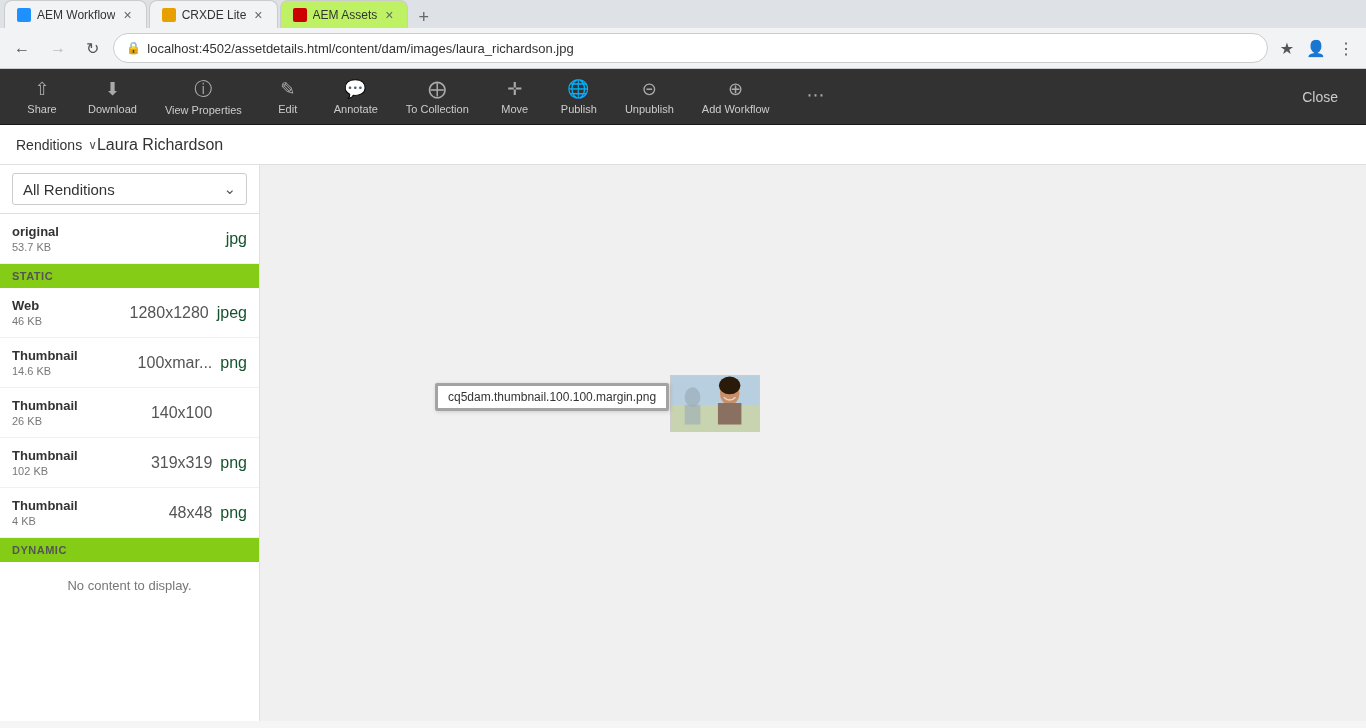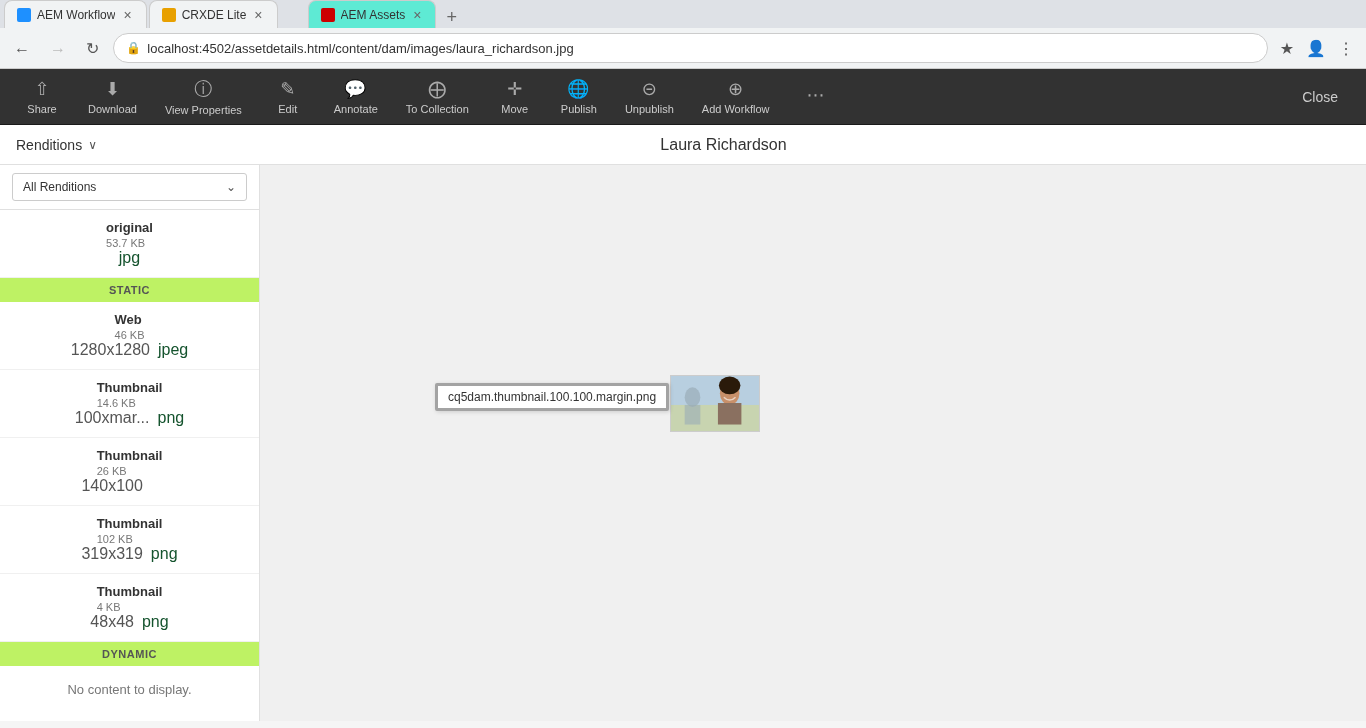--- a/index.html
+++ b/index.html
@@ -2,21 +2,21 @@
 <html><head>
   <meta charset="utf-8">
   <style>
     * { box-sizing: border-box; margin: 0; padding: 0; }
     body { font-family: Arial, sans-serif; font-size: 13px; background: #f5f5f5; overflow: hidden; }
 
     
     .browser-chrome { background: #f1f3f4; border-bottom: 1px solid #ccc; }
     .tab-bar { display: flex; align-items: flex-end; padding-top: 6px; padding-left: 4px; height: 28px; background: #dee1e6; }
     .tab { display: flex; align-items: center; height: 28px; padding: 0 12px; border-radius: 8px 8px 0 0; font-size: 12px; background: #f1f3f4; border: 1px solid #ccc; border-bottom: none; margin-right: 2px; max-width: 200px; gap: 6px; cursor: pointer; color: #333; }
-    .tab.active { background: #5eead4; z-index: 1; margin-left: 28px; }
+    .tab.active { background: #bef264; z-index: 1; }
     .tab .tab-favicon { width: 14px; height: 14px; flex-shrink: 0; }
     .tab .tab-title { flex: 1; overflow: hidden; text-overflow: ellipsis; white-space: nowrap; }
     .tab .tab-close { color: #666; font-size: 14px; line-height: 1; cursor: pointer; padding: 2px; border-radius: 2px; }
     .tab-new { background: transparent; border: none; padding: 0 8px; font-size: 18px; color: #666; cursor: pointer; align-self: center; }
 
     .address-bar-row { display: flex; align-items: center; padding: 4px 8px; gap: 8px; background: #f1f3f4; height: 40px; }
     .nav-btn { background: none; border: none; cursor: pointer; color: #555; font-size: 16px; padding: 4px 6px; border-radius: 50%; }
     .address-bar { flex: 1; display: flex; align-items: center; background: #fff; border: 1px solid #ccc; border-radius: 20px; padding: 4px 12px; gap: 6px; height: 30px; }
     .address-bar .lock-icon { color: #555; font-size: 12px; }
     .address-bar input { border: none; outline: none; flex: 1; font-size: 13px; color: #333; background: transparent; }
@@ -28,40 +28,40 @@
     .toolbar-btn { display: flex; flex-direction: column; align-items: center; gap: 3px; padding: 8px 12px; color: #ccc; cursor: pointer; font-size: 11px; border: none; background: none; min-width: 60px; }
     .toolbar-btn .btn-icon { font-size: 18px; color: #aaa; }
     .toolbar-btn .btn-label { font-size: 11px; color: #ccc; white-space: nowrap; }
     .toolbar-spacer { flex: 1; }
     .close-btn { color: #ccc; font-size: 14px; padding: 8px 16px; cursor: pointer; background: none; border: none; }
 
     
     .sub-header { display: flex; align-items: center; height: 40px; background: #fff; border-bottom: 1px solid #e0e0e0; padding: 0 16px; }
     .renditions-toggle { display: flex; align-items: center; gap: 6px; cursor: pointer; font-size: 14px; color: #333; font-weight: 500; }
     .renditions-toggle .chevron { color: #555; font-size: 12px; }
-    .page-title { flex: 1; text-align: center; font-size: 16px; color: #333; font-weight: normal; }
+    .page-title { flex: 1; font-size: 16px; color: #333; font-weight: normal; }
 
     
     .main-content { display: flex; height: calc(728px - 36px - 40px - 56px - 40px); }
 
     
     .sidebar { width: 260px; background: #fff; border-right: 1px solid #e0e0e0; overflow-y: auto; flex-shrink: 0; }
     .sidebar-filter { display: flex; align-items: center; justify-content: space-between; padding: 8px 12px; border-bottom: 1px solid #e0e0e0; }
-    .filter-select { display: flex; align-items: center; justify-content: space-between; width: 100%; padding: 6px 10px; border: 1px solid #ccc; border-radius: 3px; background: #fff; cursor: pointer; font-size: 12px; color: #333; }
+    .filter-select { display: flex; align-items: center; justify-content: space-between; width: 100%; padding: 6px 10px; border: 1px solid #ccc; border-radius: 3px; background: #fff; cursor: pointer; font-size: 15px; color: #333; }
     .filter-select .chevron-down { color: #555; }
 
-    .rendition-item { display: flex; align-items: center; justify-content: space-between; padding: 10px 12px; border-bottom: 1px solid #f0f0f0; cursor: pointer; flex-direction: column; }
+    .rendition-item { display: flex; align-items: center; justify-content: space-between; padding: 10px 12px; border-bottom: 1px solid #f0f0f0; cursor: pointer; }
     .rendition-item .item-info { flex: 1; }
     .rendition-item .item-name { font-weight: bold; font-size: 13px; color: #333; }
     .rendition-item .item-size { font-size: 11px; color: #777; margin-top: 2px; }
     .rendition-item .item-meta { display: flex; align-items: center; gap: 8px; }
     .rendition-item .item-dims { font-size: 16px; color: #555; }
     .rendition-item .item-format { font-size: 16px; color: #14532d; }
 
-    .section-header { padding: 6px 12px; background: #bef264; font-size: 11px; color: #555; font-weight: bold; letter-spacing: 0.5px; text-transform: uppercase; text-align: center; }
+    .section-header { padding: 6px 12px; background: #84cc16; font-size: 11px; color: #555; font-weight: bold; letter-spacing: 0.5px; text-transform: uppercase; }
 
     .no-content { padding: 16px 14px; font-size: 13px; color: #777; text-align: center; }
 
     
     .preview-area { flex: 1; background: #f0f0f0; display: flex; align-items: center; justify-content: center; position: relative; }
     .preview-image-container { position: absolute; top: 210px; left: 410px; }
     .preview-image { width: 90px; height: 57px; background: #888; border: 1px solid #ccc; display: flex; align-items: center; justify-content: center; overflow: hidden; }
 
     
     .tooltip { position: absolute; background: #fff; border: 3px solid #a3a3a3; padding: 4px 10px; font-size: 12px; color: #333; box-shadow: 1px 1px 4px rgba(0,0,0,0.15); border-radius: 2px; white-space: nowrap; top: 218px; left: 175px; z-index: 100; }

